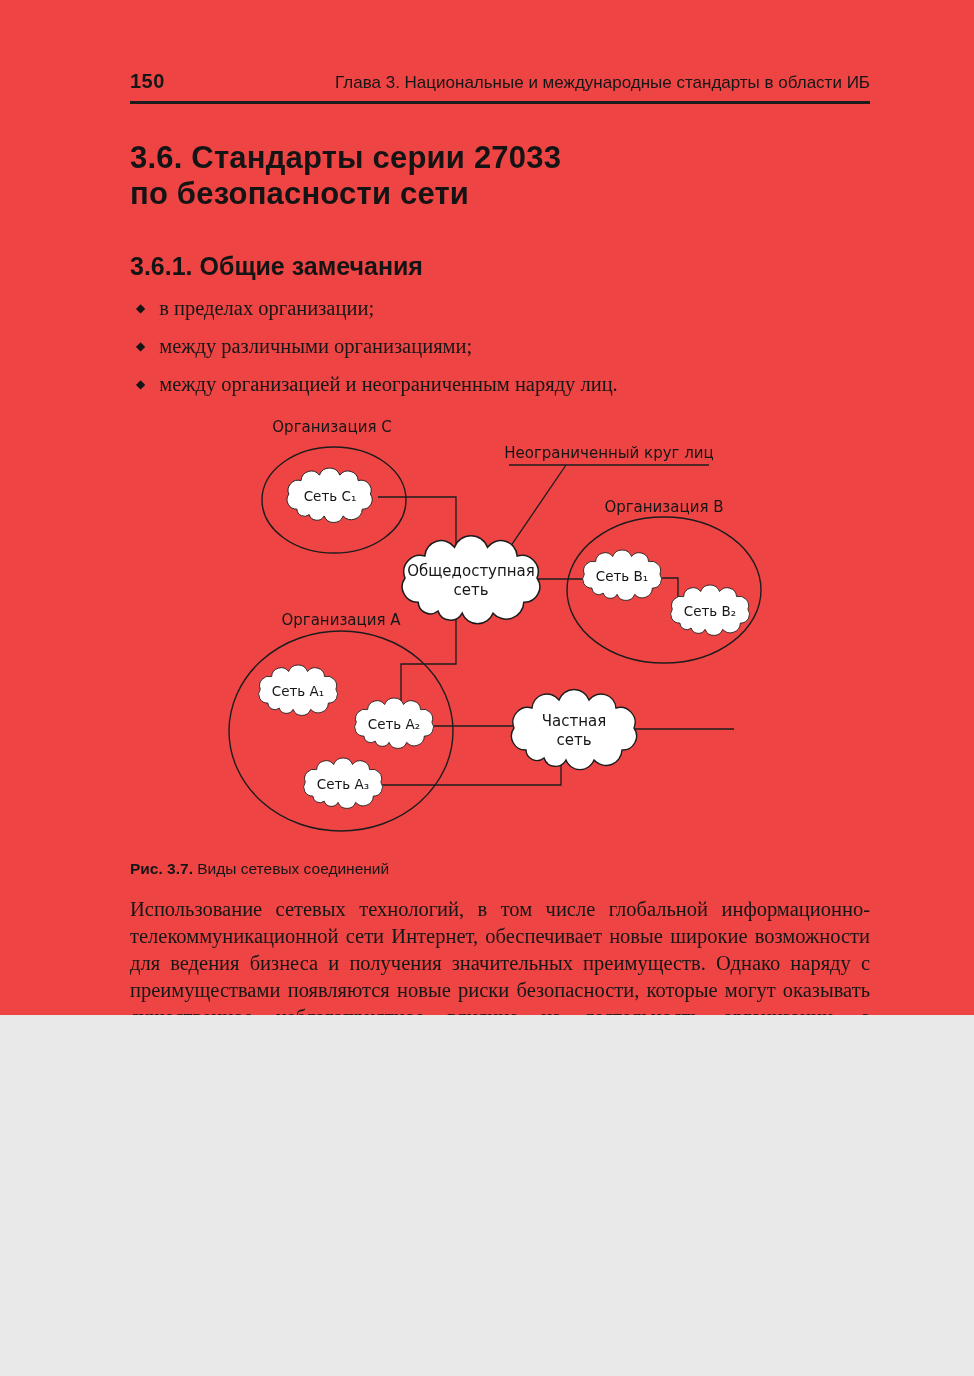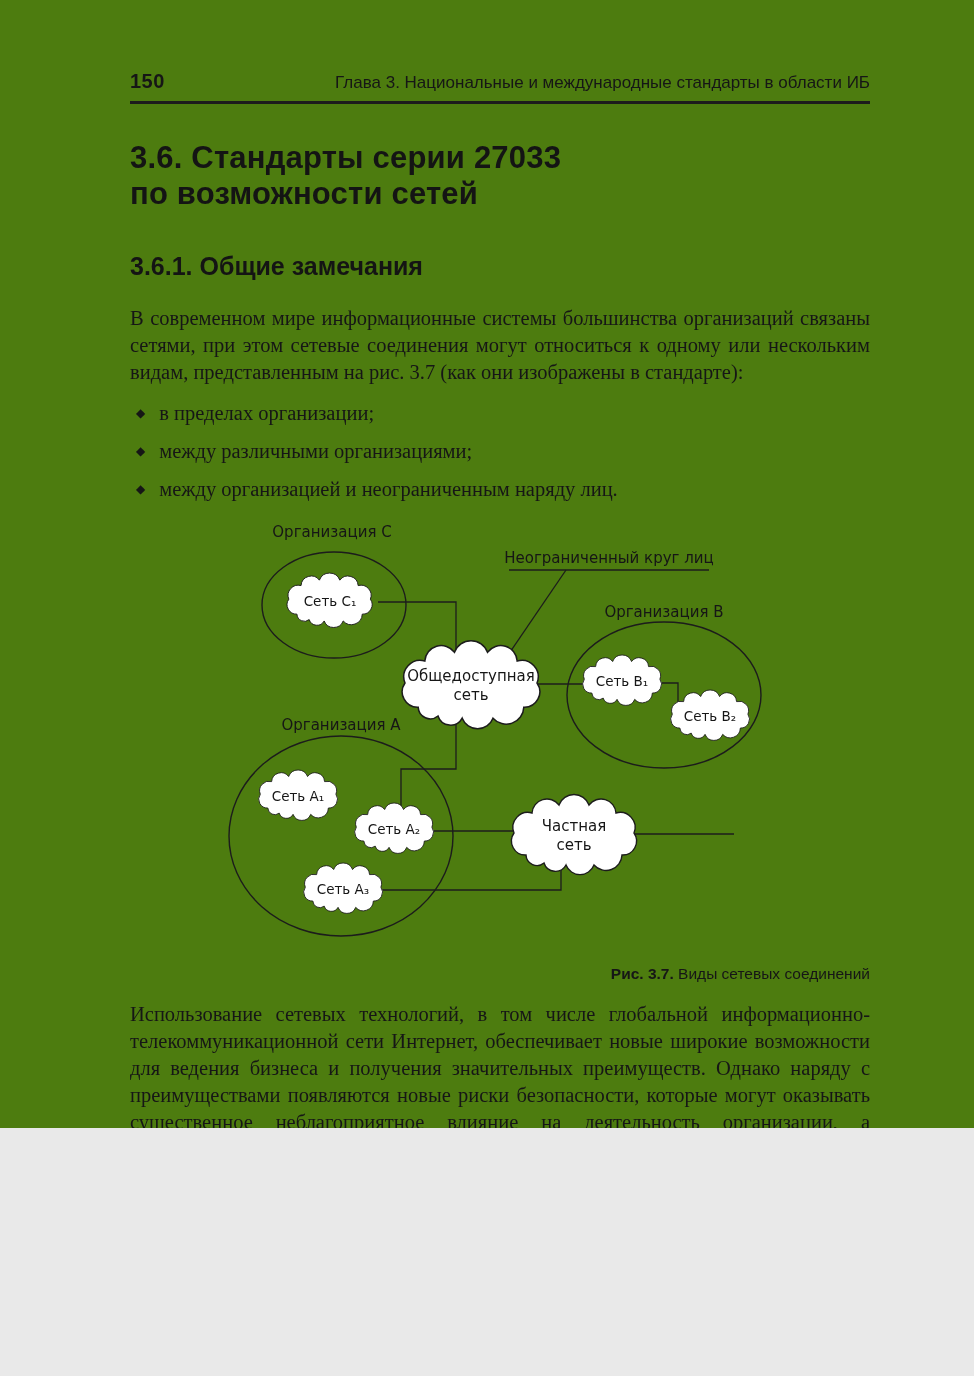--- a/index.html
+++ b/index.html
@@ -1,20 +1,20 @@
 <!DOCTYPE html>
 <html><head>
 <meta charset="utf-8">
 <style>
   html,body { margin:0; padding:0; background:#e9e9e9; }
   .page {
     position:relative;
-    width:974px; height:1128px;
+    width:974px; height:1015px;
     margin:0 auto;
-    background:#4d7c0f;
+    background:#ef4444;
     box-sizing:border-box;
     padding:70px 104px 0 130px;
     font-family:"Liberation Serif", serif;
     color:#161616;
     overflow:hidden;
   }
   .header-row {
     display:flex; justify-content:space-between; align-items:baseline;
     font-family:"Liberation Sans", sans-serif;
   }
@@ -52,45 +52,44 @@
     font-family:"DejaVu Sans","Liberation Sans",sans-serif;
     fill:#161616;
   }
   .lbl { font-size:15px; }
   .cloud-lbl { font-size:13.5px; }
   .cloud-lbl-big { font-size:15px; }
   .shape { fill:none; stroke:#1c1c1c; stroke-width:1.4; }
   .cloud { fill:#ffffff; stroke:#1c1c1c; stroke-width:1.4; }
   .wire { fill:none; stroke:#1c1c1c; stroke-width:1.3; }
   .figure-caption {
-    margin-top:12px; text-align:right;
+    margin-top:12px; text-align:left;
     font-family:"Liberation Sans", sans-serif; font-size:15.5px;
   }
   .caption-label { font-weight:700; }
   .closing { margin-top:18px; }
 </style>
 </head>
 <body>
 
 <div class="page">
 
   <div class="header-row">
     <span class="page-number">150</span>
     <span class="chapter-title">Глава 3. Национальные и международные стандарты в области ИБ</span>
   </div>
   <hr class="header-rule">
 
   <h1 class="section-title">
     <span>3.6. Стандарты серии 27033</span>
-    <span>по возможности сетей</span>
+    <span>по безопасности сети</span>
   </h1>
 
   <h2 class="subsection-title">3.6.1. Общие замечания</h2>
 
-  <p class="body-text">В современном мире информационные системы большинства организаций связаны сетями, при этом сетевые соединения могут относиться к одному или нескольким видам, представленным на рис. 3.7 (как они изображены в стандарте):</p>
 
   <ul class="bullet-list">
     <li>
       <span class="bullet-marker">◆</span>
       <span>в пределах организации;</span>
     </li>
     <li>
       <span class="bullet-marker">◆</span>
       <span>между различными организациями;</span>
     </li>

